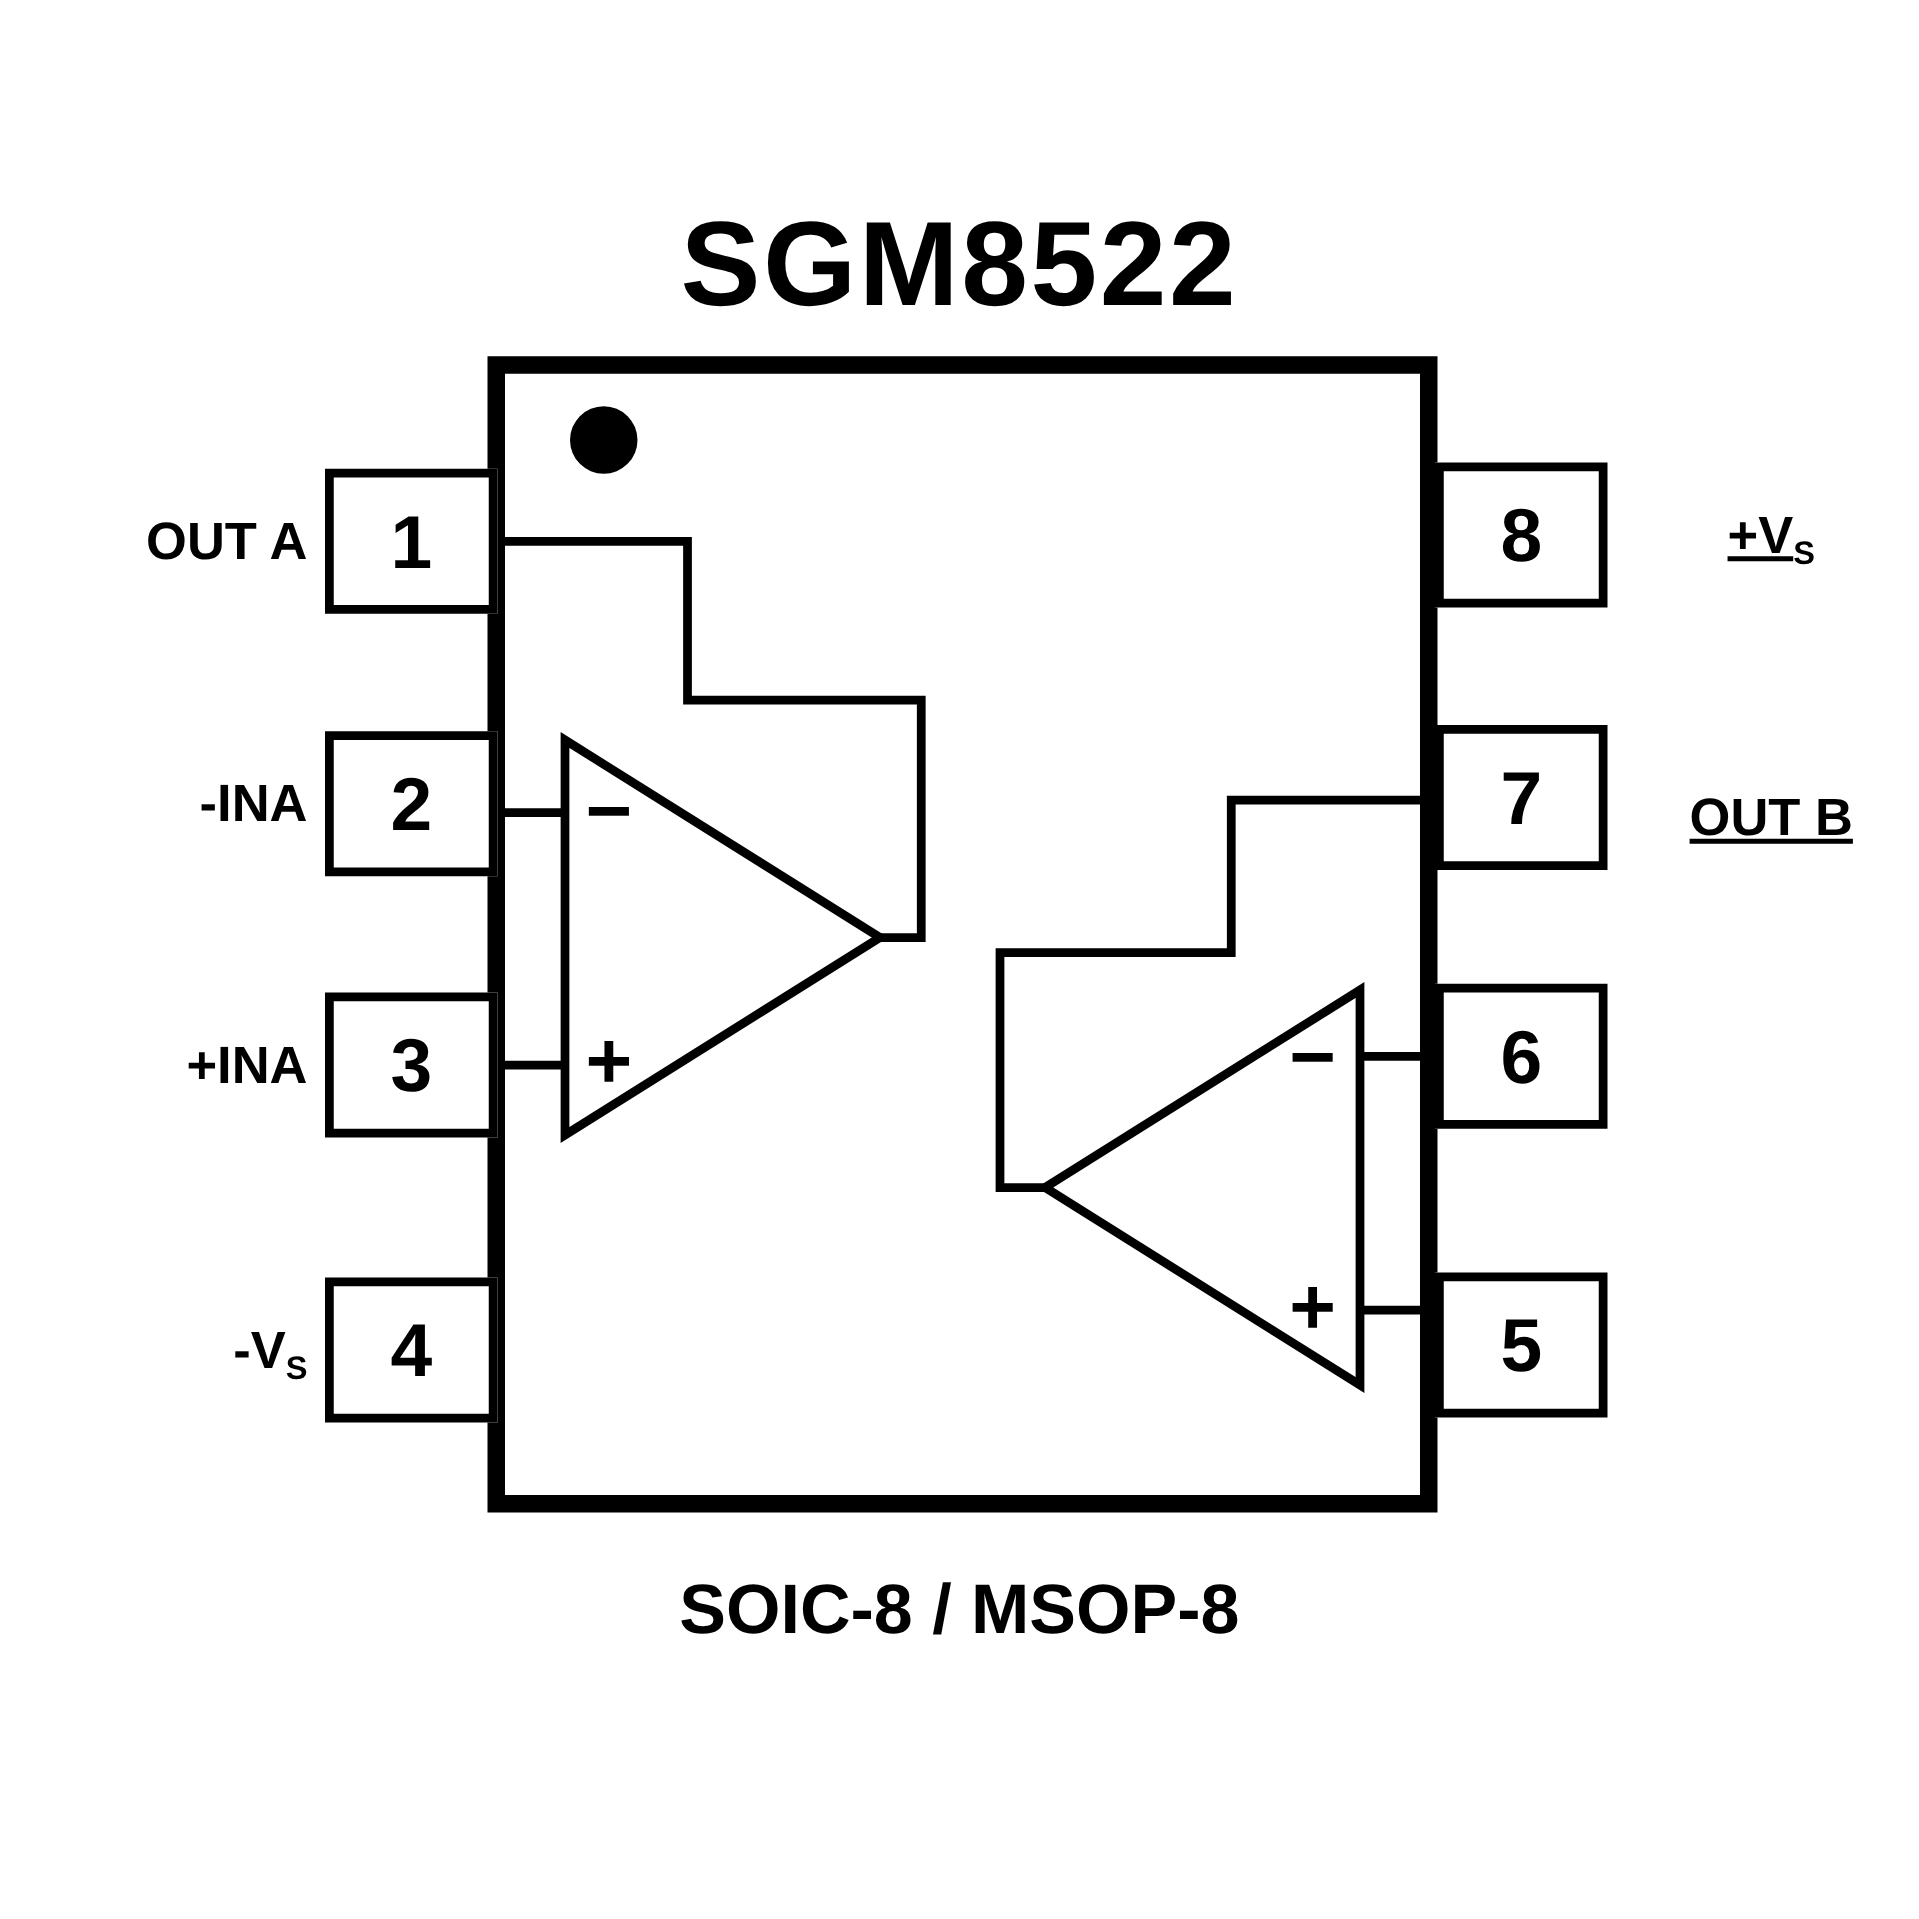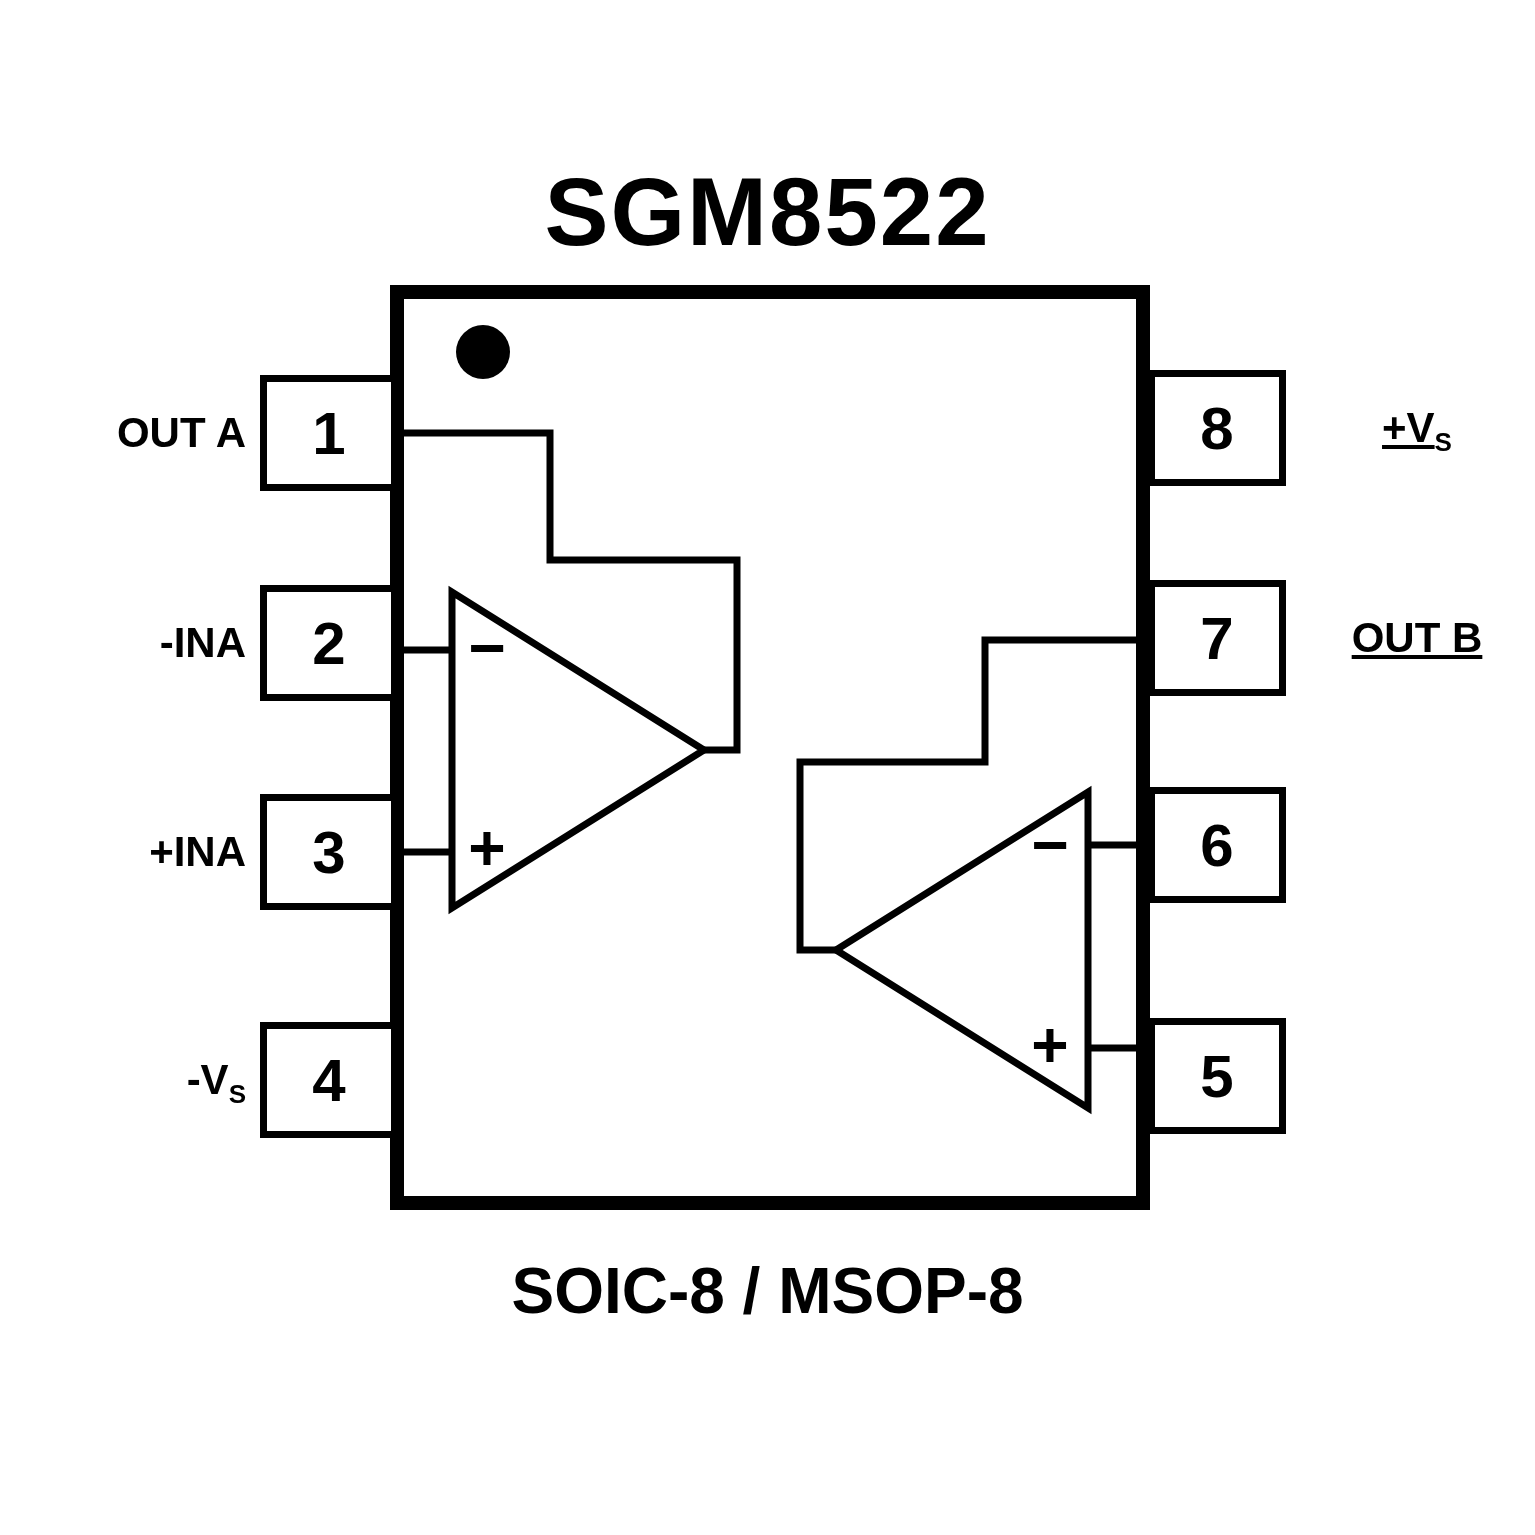--- a/index.html
+++ b/index.html
@@ -20,21 +20,21 @@
     font-size: 96px;
     font-weight: bold;
     letter-spacing: 2px;
     margin-top: 43px;
   }
   .package {
     position: absolute;
     left: 0; top: 1254px;
     width: 1535px;
     text-align: center;
-    font-size: 64px;
+    font-size: 56px;
     font-weight: bold;
   }
   .ic-body {
     position: absolute;
     left: 390px; top: 285px;
     width: 760px; height: 925px;
     border: 14px solid #000;
     box-sizing: border-box;
     background: #ffffff;
   }
@@ -130,21 +130,21 @@
   <div class="pinlabel left-label" style="top:1022px">
     <span>-V</span><sub>S</sub>
   </div>
   <div class="pinlabel left-label" style="top:794px">
     <span>+INA</span><sub></sub>
   </div>
 
   <div class="pinlabel right-label" style="top:370px">
     <span>+V</span><sub>S</sub>
   </div>
-  <div class="pinlabel right-label" style="top:580px">
+  <div class="pinlabel right-label" style="top:596px">
     <span>OUT B</span><sub></sub>
   </div>
 
   <div class="sign" style="left:452px;  top:610px">−</div>
   <div class="sign" style="left:452px;  top:810px">+</div>
   <div class="sign" style="left:1015px; top:807px">−</div>
   <div class="sign" style="left:1015px; top:1007px">+</div>
 
   <div class="package">SOIC-8 / MSOP-8</div>
 

